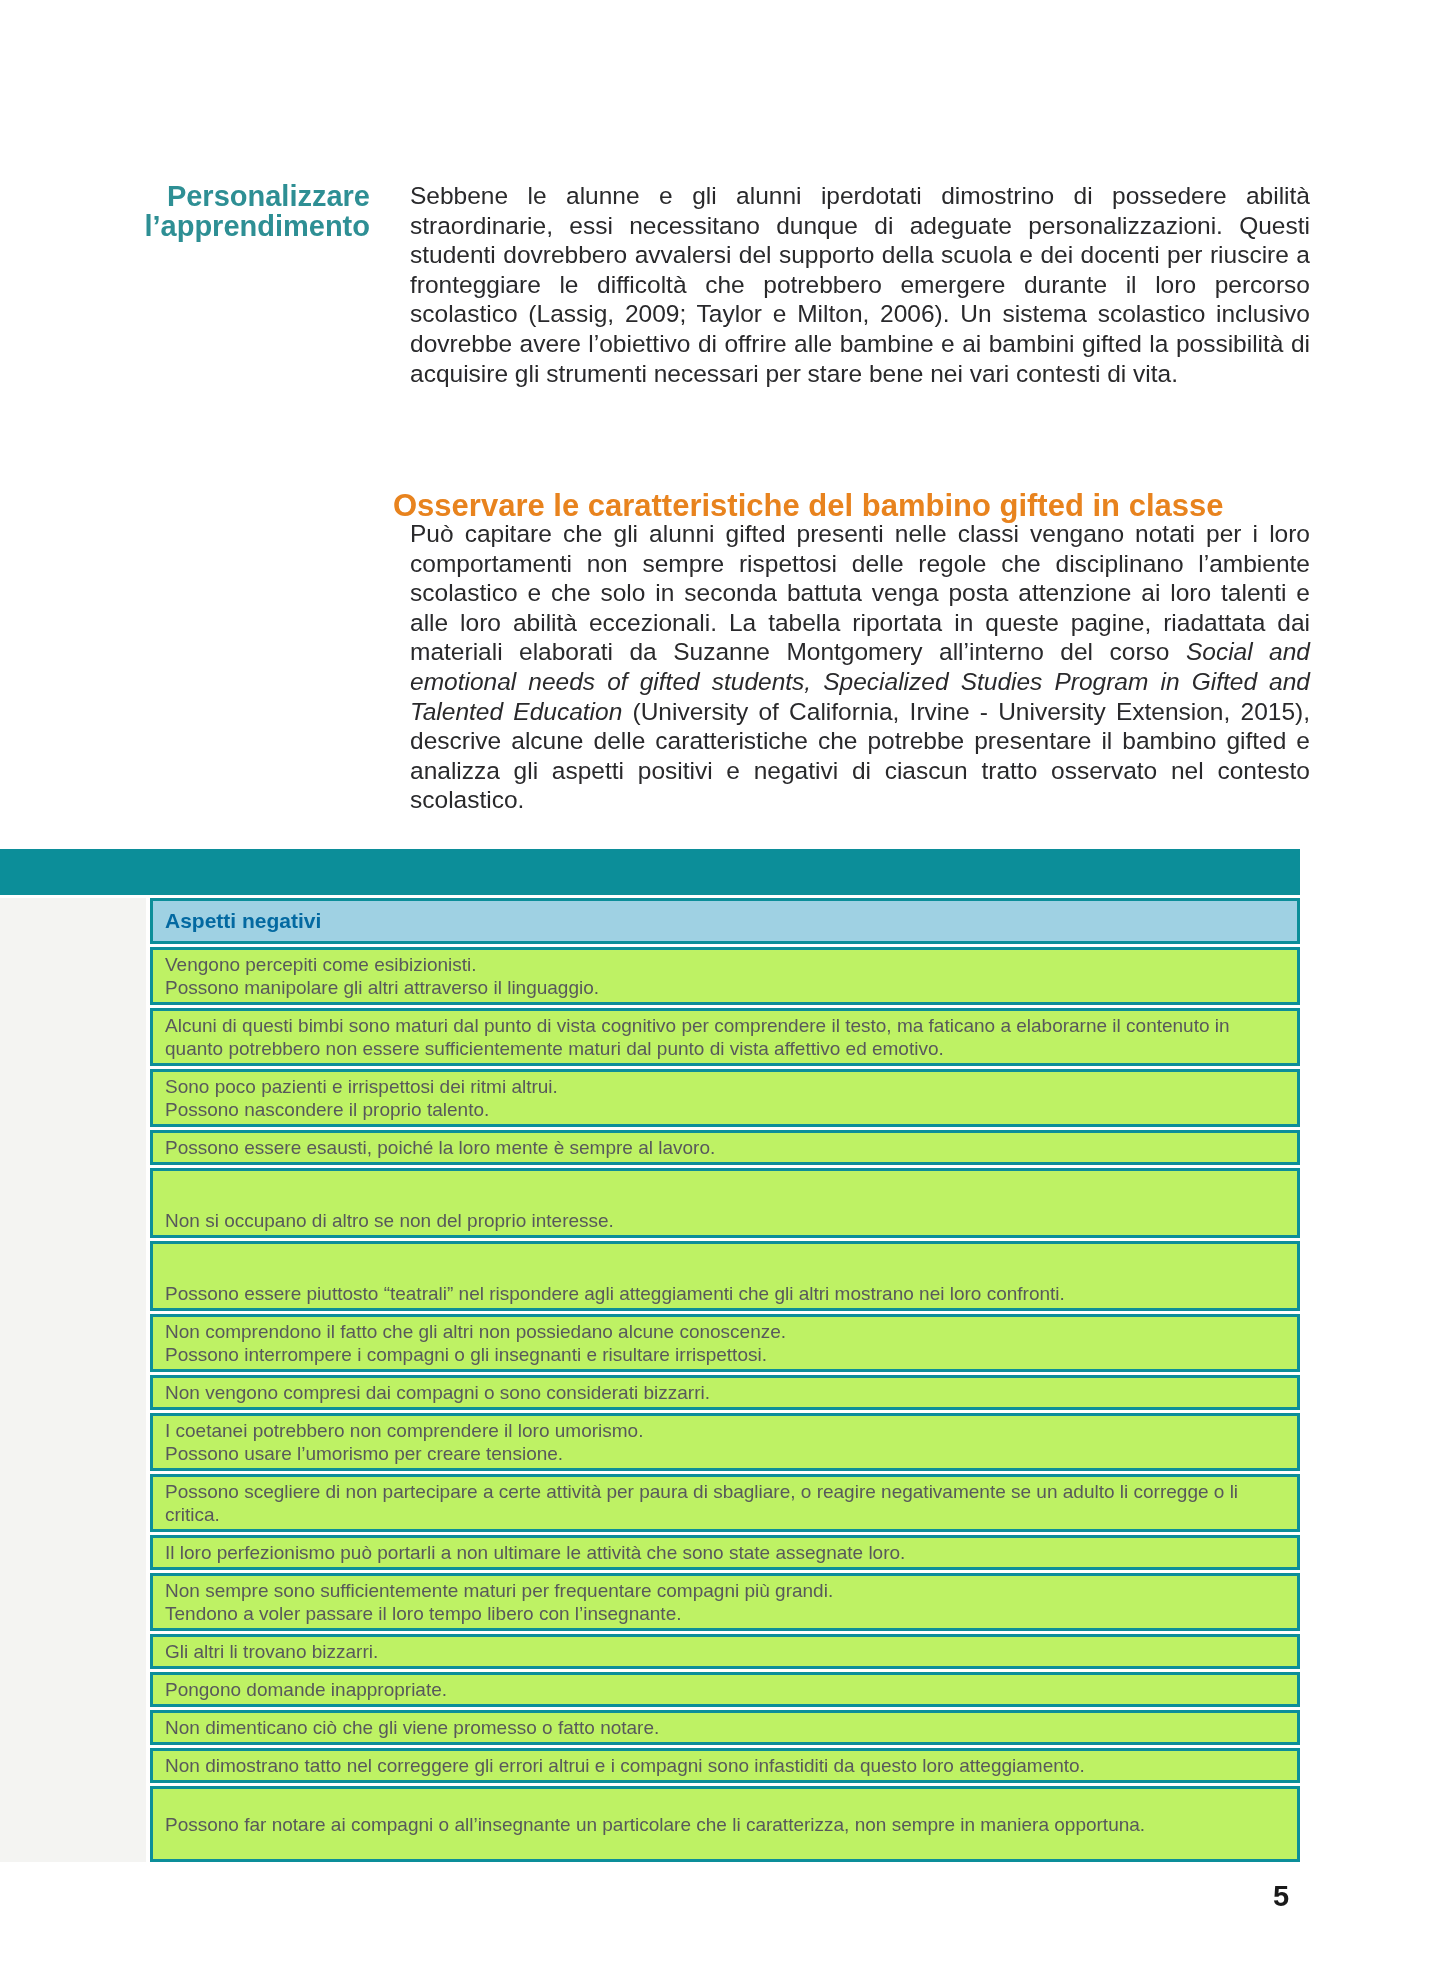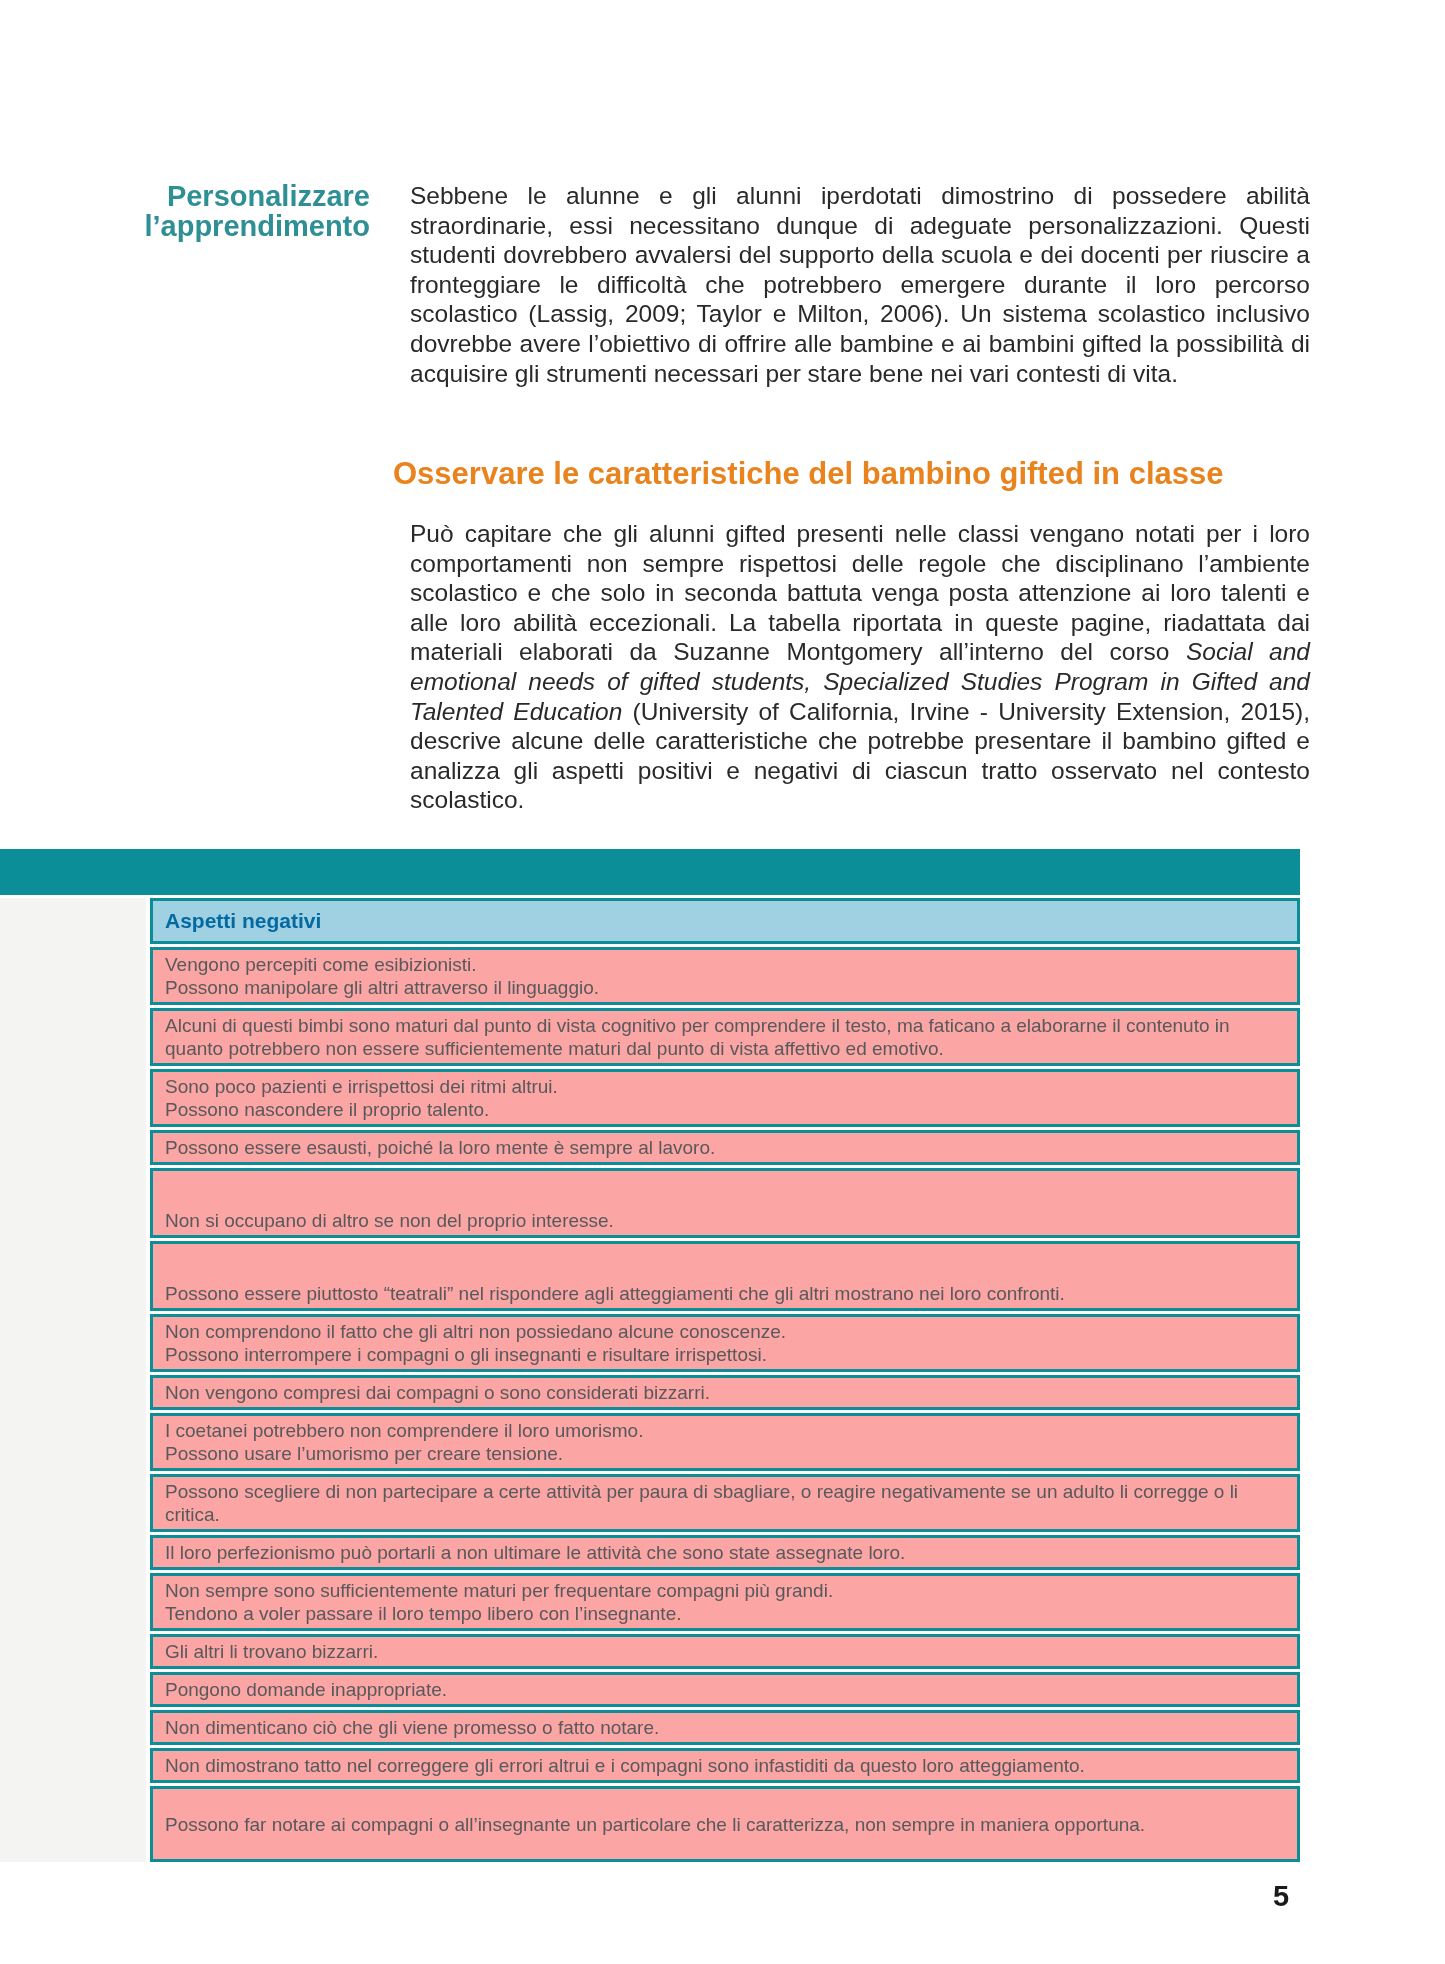--- a/index.html
+++ b/index.html
@@ -18,38 +18,38 @@
   }
   .para{
     position:absolute;left:393px;width:900px;
     font-size:24.5px;line-height:29.6px;
     text-align:justify;color:#29292B;margin-left:17px;
   }
   .para1{top:181px;}
   .para2{top:519px;}
   .para .italic{font-style:italic;}
   .section-heading{
-    position:absolute;left:393px;top:456px;width:920px;
+    position:absolute;left:393px;top:488px;width:920px;
     font-size:31px;font-weight:bold;color:#E8831E;
     line-height:36px;
   }
   .table-zone{
     position:absolute;left:0;top:849px;width:1300px;
   }
   .band{height:46px;background:#0C8E99;}
   .zone-body{display:flex;align-items:stretch;margin-top:3px;}
   .left-gray{width:146px;background:#F4F4F2;margin-right:4px;}
   .neg-table{flex:1;}
   .thead{
     background:#9FD1E3;border:3px solid #0C8E99;
     font-weight:bold;color:#0369a1;font-size:21px;
     padding:8px 12px;margin-bottom:3px;
   }
   .row{
-    background:#fca5a5;border:3px solid #0C8E99;
+    background:#bef264;border:3px solid #0C8E99;
     color:#58595B;font-size:19px;line-height:23px;
     padding:3px 12px;margin-bottom:3px;
   }
   .row:last-child{margin-bottom:0;}
   .row.tall{display:flex;flex-direction:column;justify-content:flex-end;min-height:58px;}
   .row.tall2{display:flex;flex-direction:column;justify-content:center;min-height:64px;}
   .page-number{
     position:absolute;left:1258px;top:1880px;width:46px;
     text-align:center;font-size:29px;font-weight:bold;color:#1A1A1A;
   }

